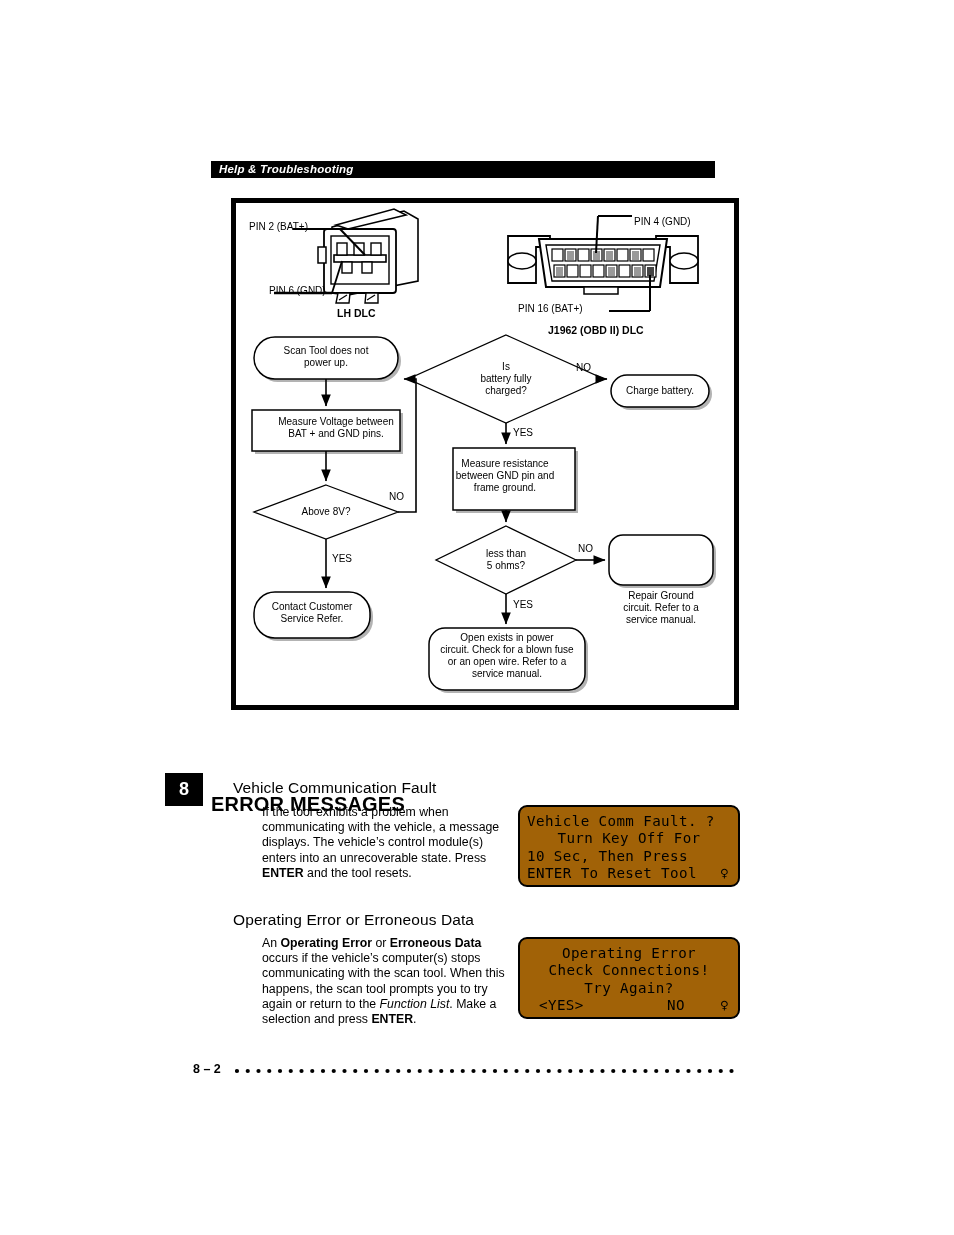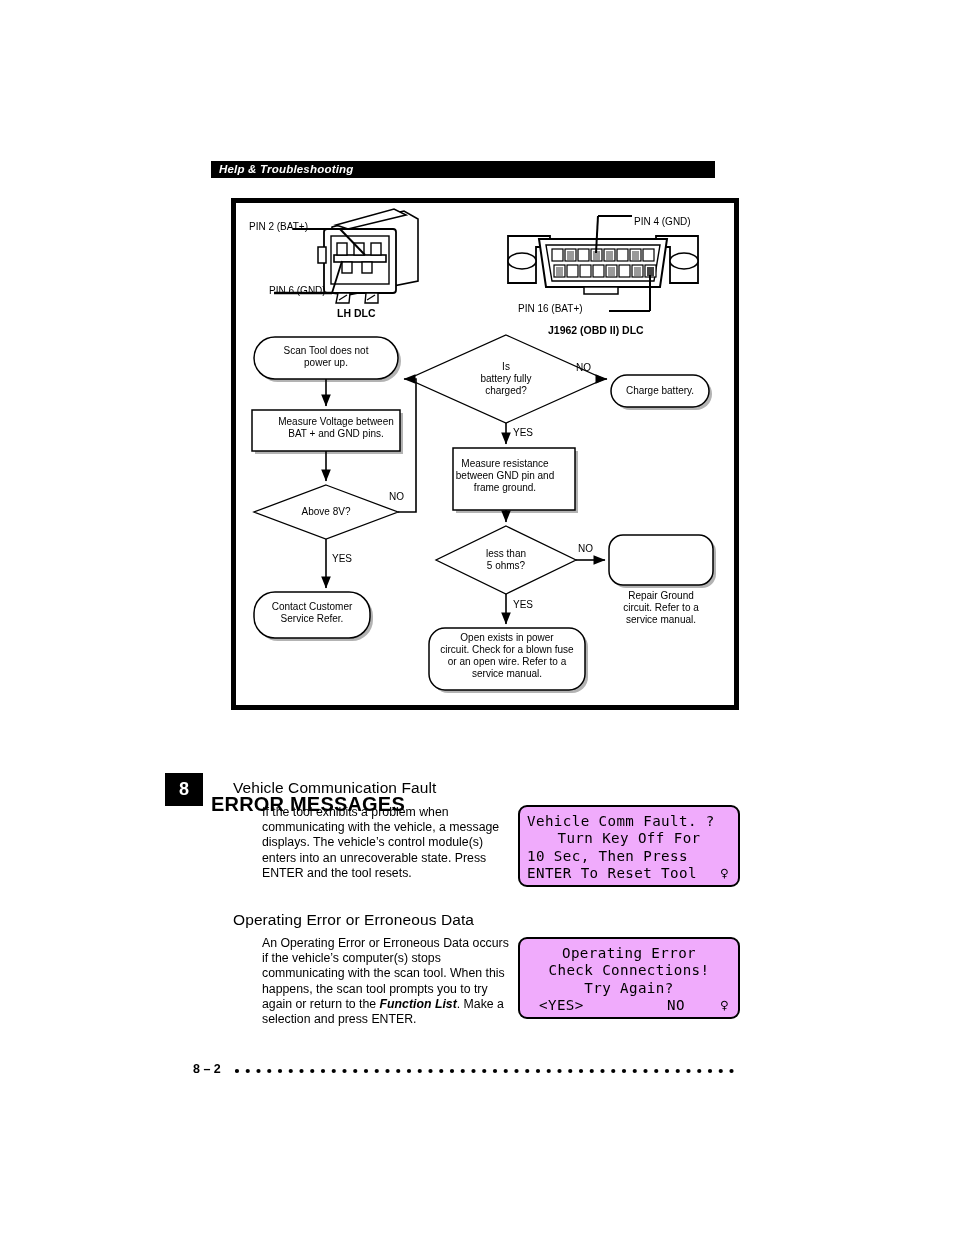--- a/index.html
+++ b/index.html
@@ -134,32 +134,32 @@
     position: absolute;
     left: 262px;
     width: 248px;
     font-size: 12.3px;
     line-height: 15.2px;
     text-align: left;
   }
   #vcf-body { top: 805px; }
   #oee-body { top: 936px; }
 
-  .body-copy b { font-weight: normal; }
-  .body-copy i.bi { font-weight: bold; font-style: italic; }
+  .body-copy b { font-weight: bold; }
+  .body-copy i.bi { font-weight: normal; font-style: italic; }
 
   
   .lcd {
     position: absolute;
     width: 222px;
     height: 82px;
     border: 2px solid #000000;
     border-radius: 9px;
     box-sizing: border-box;
-    background: #f0abfc;
+    background: #a16207;
     padding: 6px 7px 0 7px;
   }
   #lcd-vcf { left: 518px; top: 805px; }
   #lcd-oee { left: 518px; top: 937px; }
 
   .lcd-line {
     font-family: "DejaVu Sans Mono", monospace;
     font-size: 14.2px;
     line-height: 17.4px;
     letter-spacing: 0.4px;

